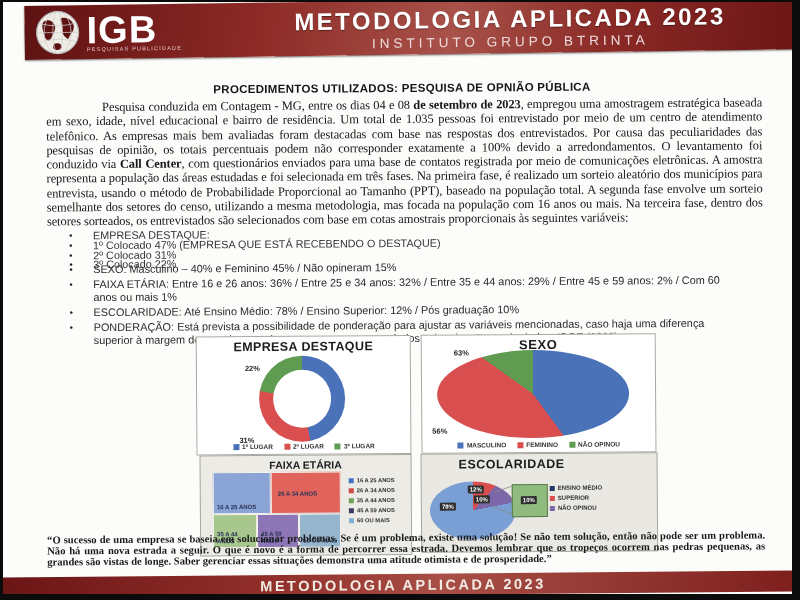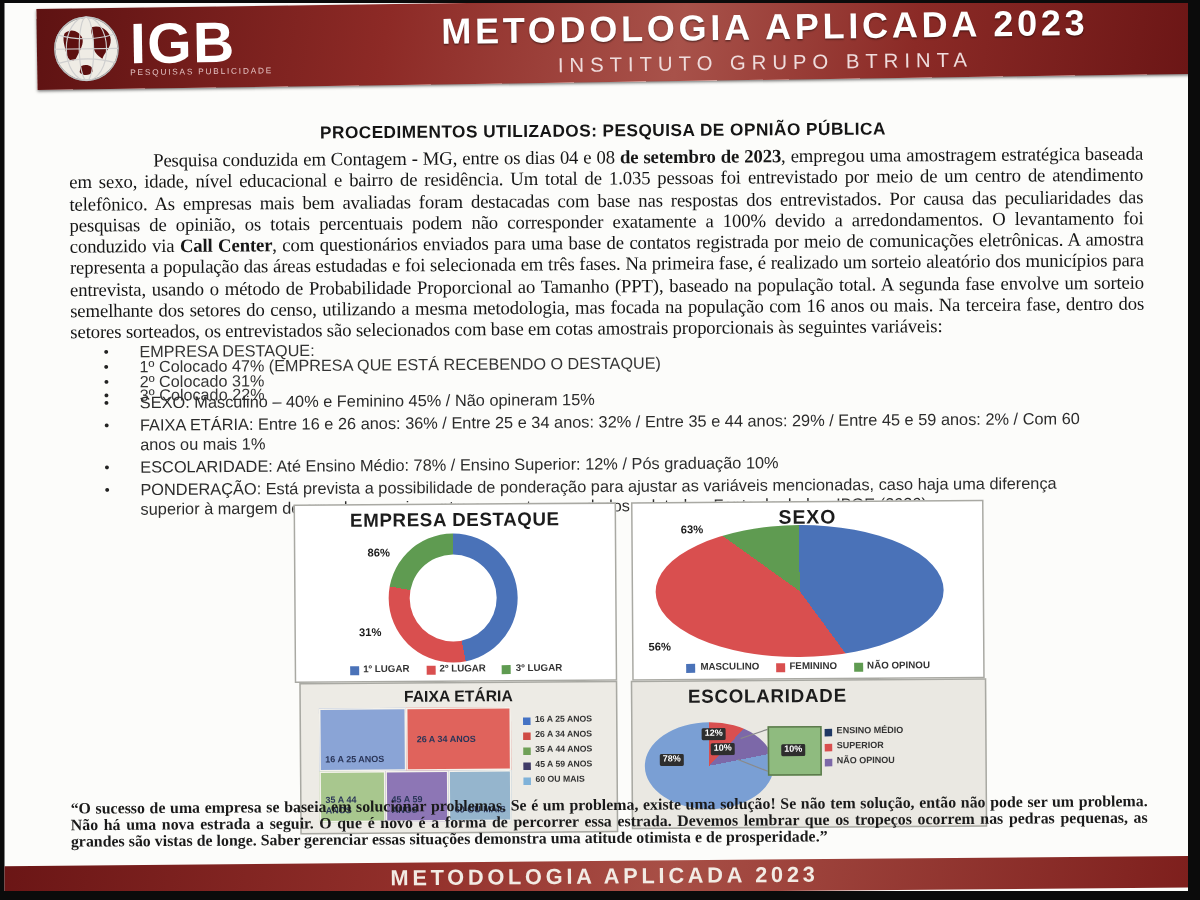--- a/index.html
+++ b/index.html
@@ -142,22 +142,22 @@
       <li>FAIXA ETÁRIA: Entre 16 e 26 anos: 36% / Entre 25 e 34 anos: 32% / Entre 35 e 44 anos: 29% / Entre 45 e 59 anos: 2% / Com 60 anos ou mais 1%</li>
       <li>ESCOLARIDADE: Até Ensino Médio: 78% / Ensino Superior: 12% / Pós graduação 10%</li>
       <li>PONDERAÇÃO: Está prevista a possibilidade de ponderação para ajustar as variáveis mencionadas, caso haja uma diferença superior à margem de erro da pesquisa entre a amostra e os dados coletados. Fonte de dados: IBGE (2020)</li>
     </ul>
 
     <div class="panel panel-empresa">
       <div class="panel-title">EMPRESA DESTAQUE</div>
       <div class="donut" style="background: conic-gradient(rgb(74, 114, 184) 0deg, rgb(74, 114, 184) 169.2deg, rgb(217, 79, 79) 169.2deg, rgb(217, 79, 79) 280.8deg, rgb(95, 155, 81) 280.8deg, rgb(95, 155, 81) 360deg);">
         <div class="hole"></div>
       </div>
-      <span class="plabel" style="left:48px;top:27px;">86%</span>
-      <span class="plabel" style="left:42px;top:80px;">31%</span>
+      <span class="plabel" style="left:48px;top:27px;">22%</span>
+      <span class="plabel" style="left:42px;top:99px;">31%</span>
       <div class="legend-row" style="bottom:4px;">
         <span class="leg">
             <i class="chip" style="background-color: rgb(74, 114, 184);"></i>
             <span>1º LUGAR</span>
           </span>
         <span class="leg">
             <i class="chip" style="background-color: rgb(217, 79, 79);"></i>
             <span>2º LUGAR</span>
           </span>
         <span class="leg">

